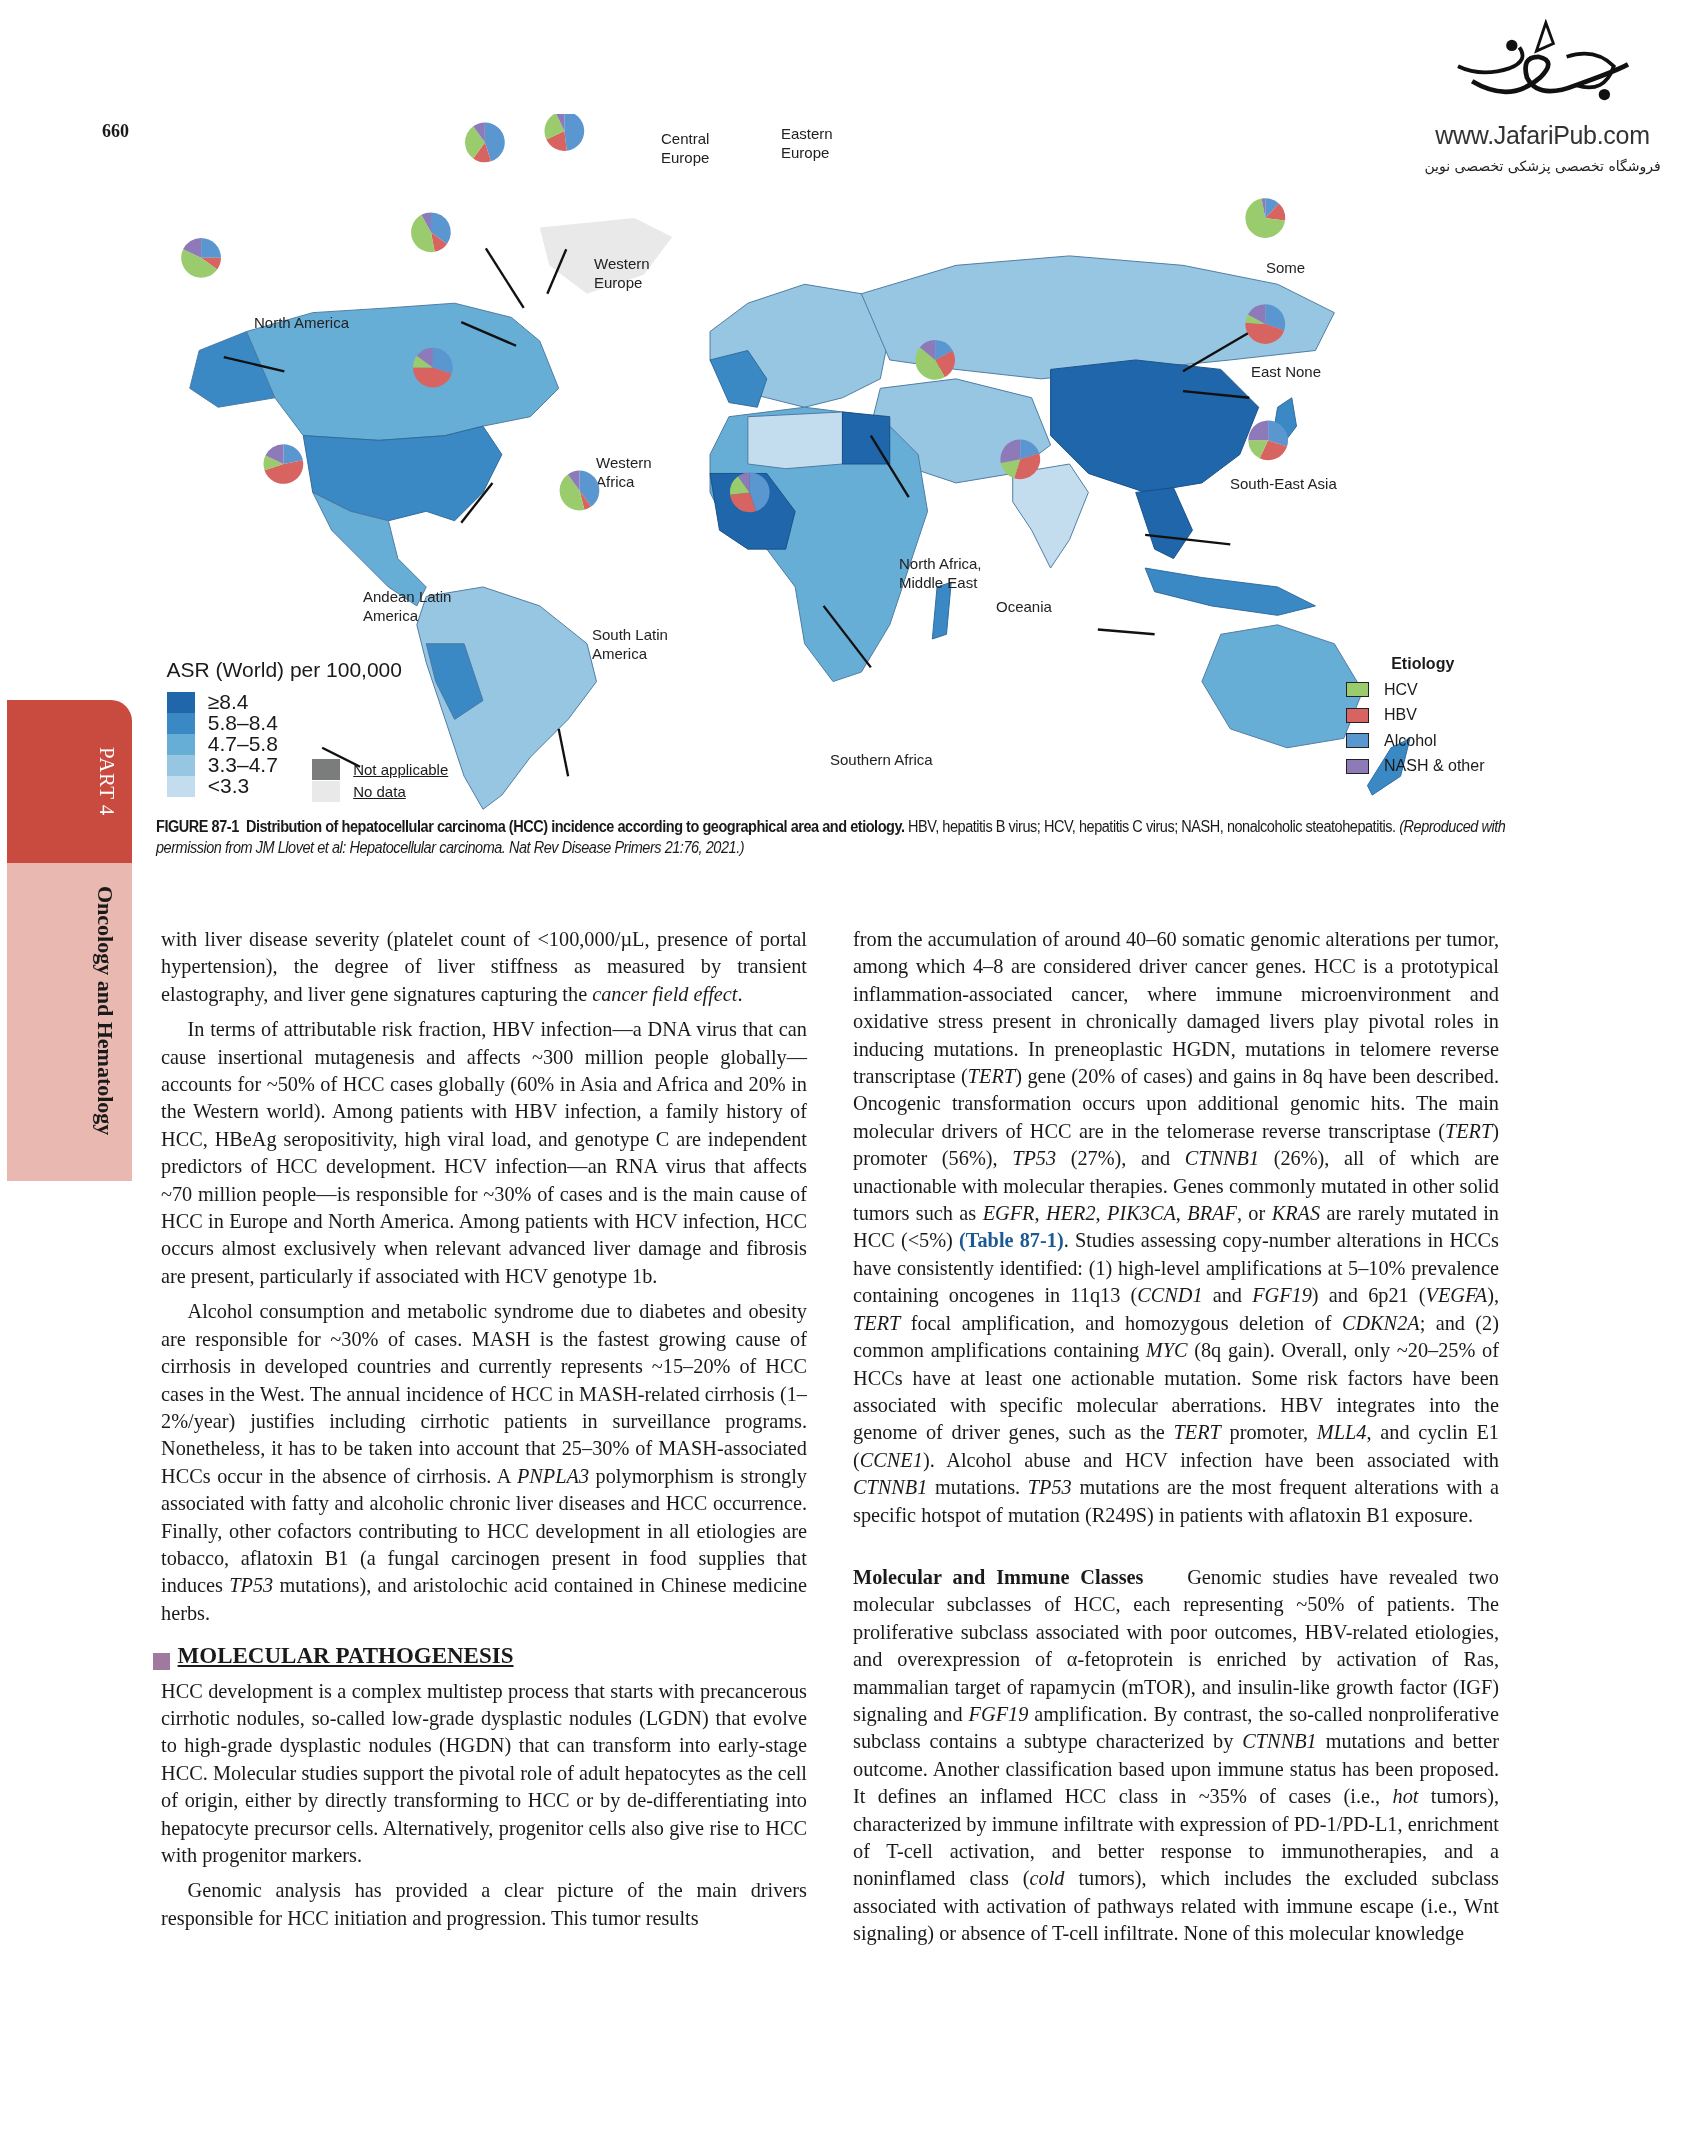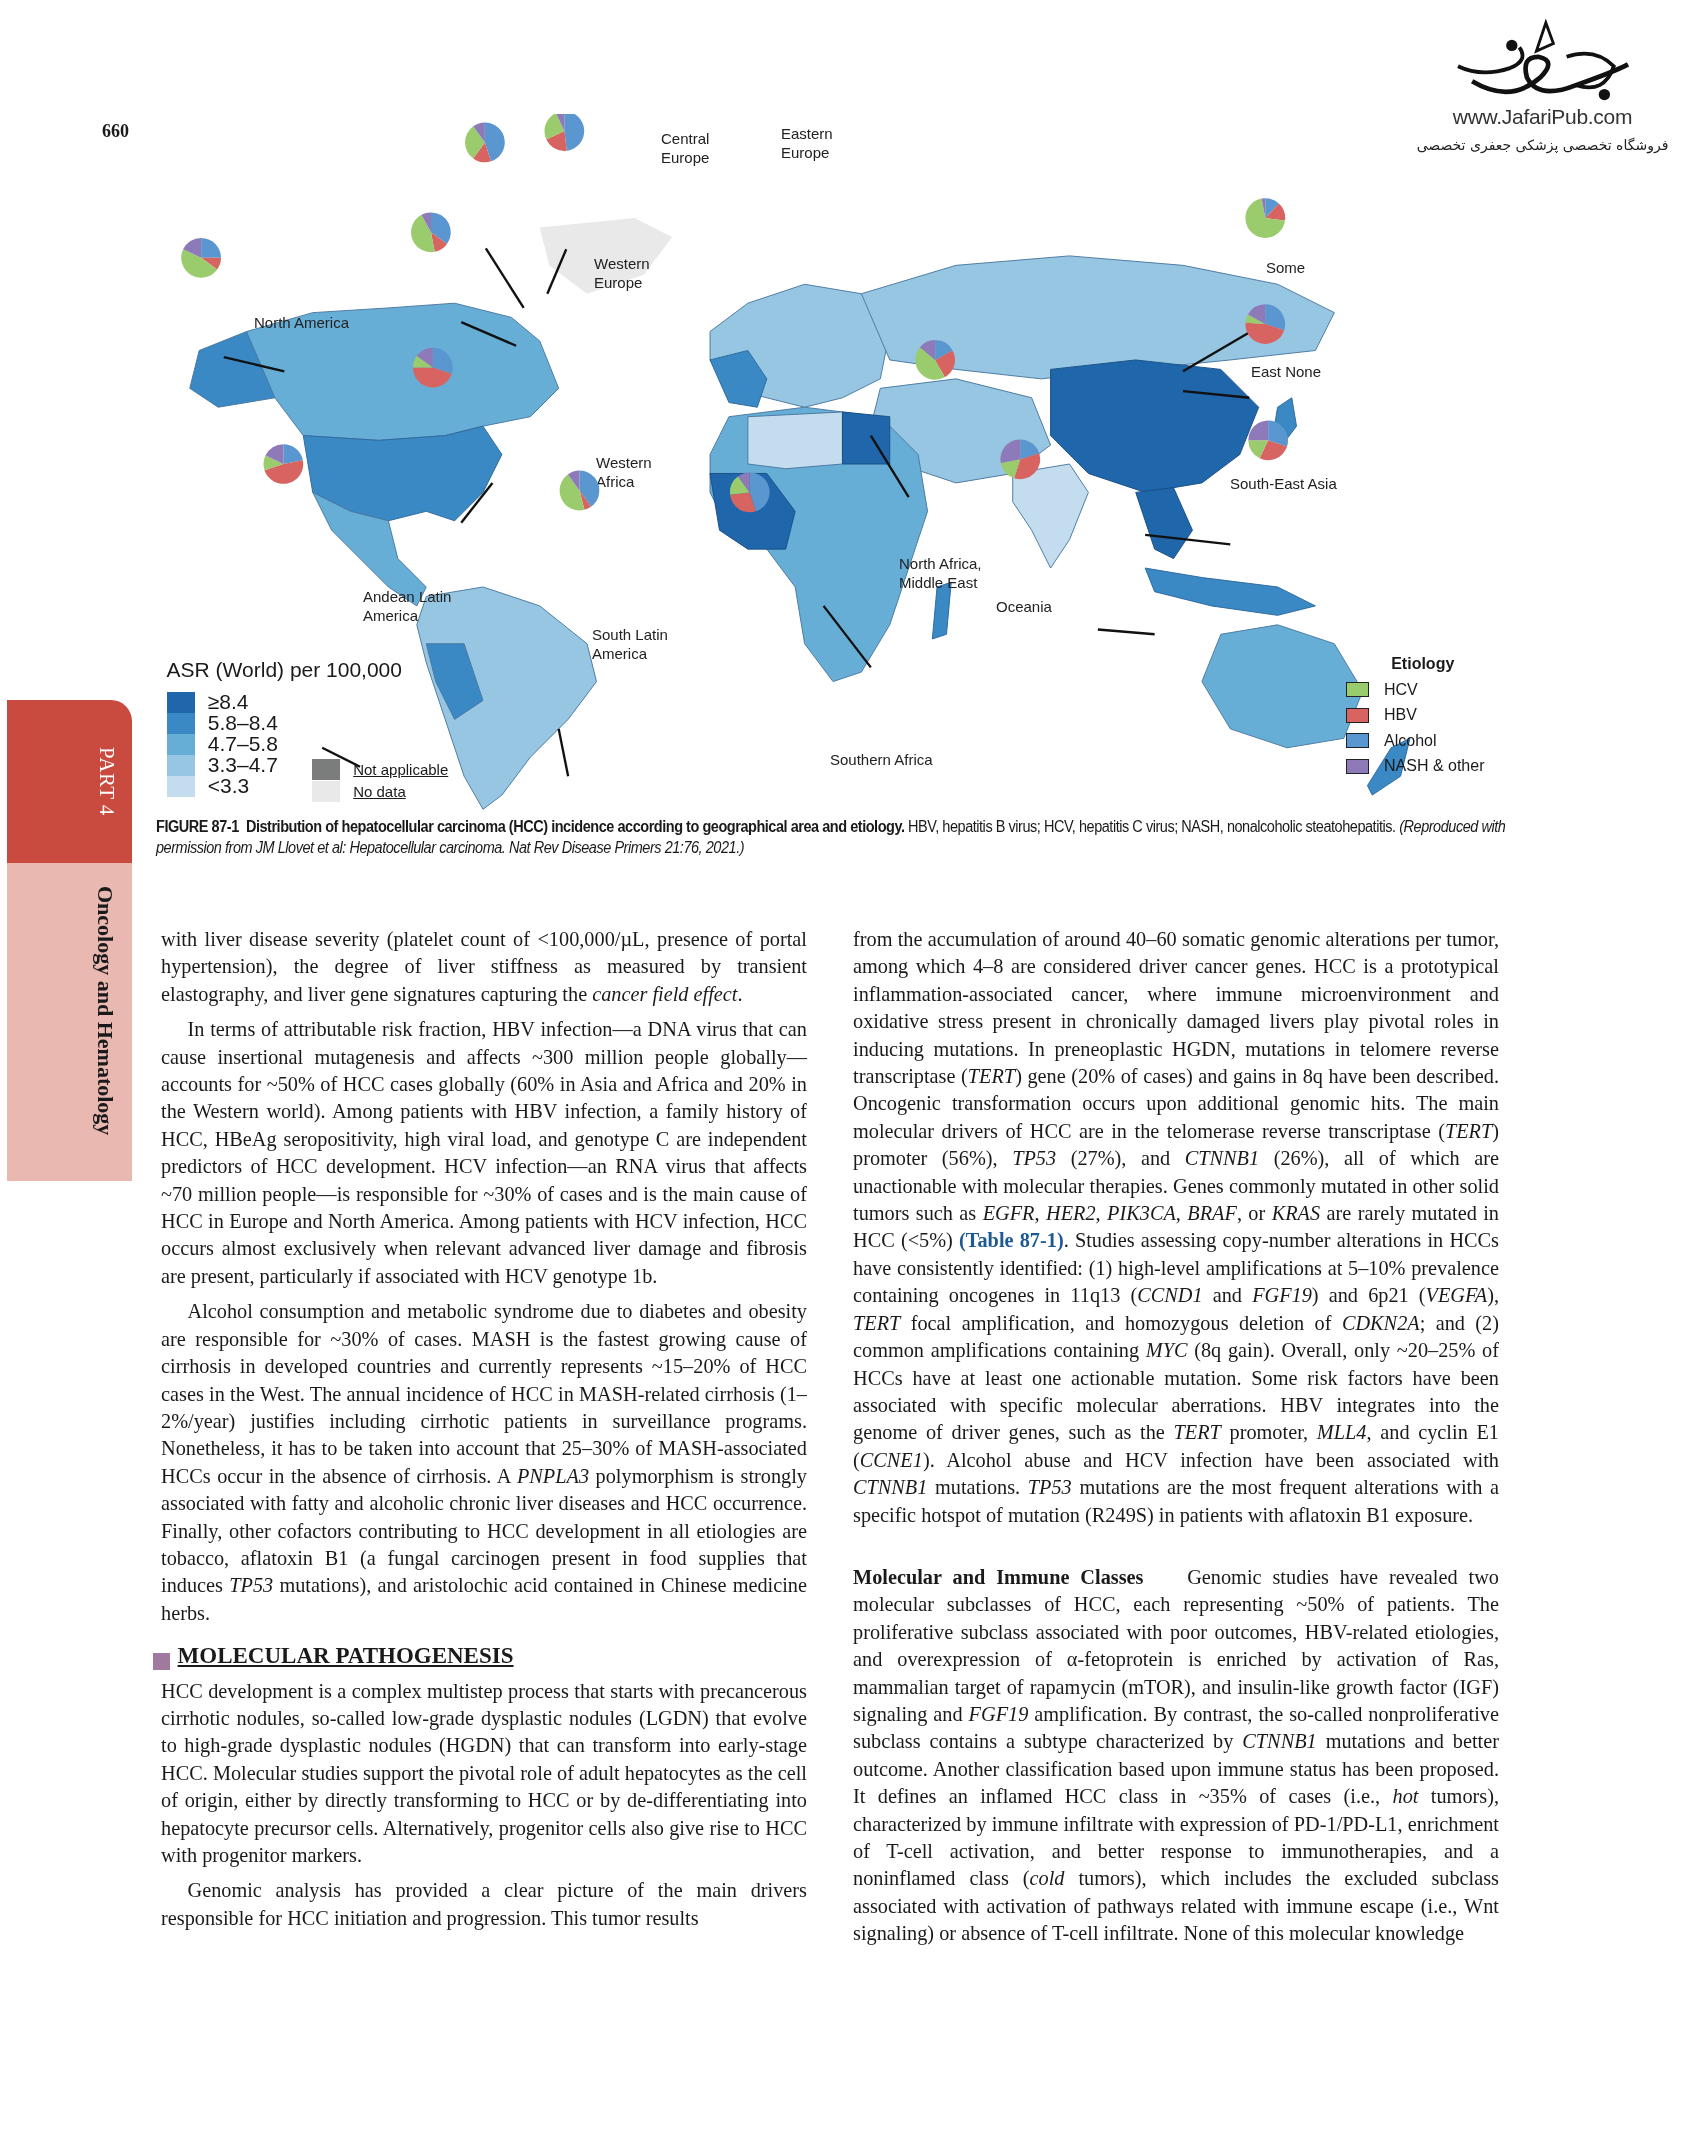--- a/index.html
+++ b/index.html
@@ -1,20 +1,20 @@
 <!DOCTYPE html>
 <html style="font-size:15px"><head>
 <meta charset="utf-8">
 <style>
   html, body { margin: 0; padding: 0; background: #ffffff; }
   body { width: 1703px; height: 2149px; position: relative; overflow: hidden; font-family: "Liberation Serif", serif; color: #1a1a1a; }
   .page-number { position: absolute; left: 102px; top: 121px; font-family: "Liberation Serif", serif; font-weight: bold; font-size: 18px; }
   .logo { position: absolute; left: 1410px; top: 19px; width: 265px; height: 180px; text-align: center; }
   .logo svg { display: block; margin: 0 auto; }
-  .logo .url { font-family: "Liberation Sans", sans-serif; font-size: 21px; color: #333; margin-top: 1px; letter-spacing: -0.3px; }
+  .logo .url { font-family: "Liberation Sans", sans-serif; font-size: 25px; color: #333; margin-top: 17px; letter-spacing: -0.3px; }
   .logo .fa { font-family: "DejaVu Sans", sans-serif; font-size: 14px; color: #222; margin-top: 7.6px; direction: rtl; }
 
   .figure { position: absolute; left: 142px; top: 114px; width: 1382px; height: 700px; }
   .figure svg.map { position: absolute; left: 0; top: 0; }
   .maplabel { position: absolute; font-family: "Liberation Sans", sans-serif; font-size: 15px; color: #222; line-height: 19px; white-space: nowrap; }
 
   .legend-asr { position: absolute; left: 24.6px; top: 544px; font-family: "Liberation Sans", sans-serif; font-size: 21px; }
   .legend-asr .title { margin-bottom: 9.5px; }
   .asr-row { display: flex; align-items: center; height: 21px; }
   .asr-swatch { width: 28px; height: 21px; margin-right: 13.2px; }
@@ -58,21 +58,21 @@
 <div class="logo">
   <svg width="180" height="85" viewBox="0 0 190 90">
     <path d="M98 4 L106 26 L88 34 Z" fill="none" stroke="#111" stroke-width="3"></path>
     <path d="M5 50 Q30 62 60 52 Q80 44 70 30" fill="none" stroke="#111" stroke-width="4"></path>
     <circle cx="62" cy="28" r="6" fill="#111"></circle>
     <path d="M20 66 Q60 90 92 62 Q110 44 90 40 Q72 40 78 62 Q90 86 130 70 Q170 56 185 48" fill="none" stroke="#111" stroke-width="5"></path>
     <path d="M120 40 Q150 30 170 50 Q160 80 130 70" fill="none" stroke="#111" stroke-width="4"></path>
     <circle cx="160" cy="80" r="6" fill="#111"></circle>
   </svg>
   <div class="url">www.JafariPub.com</div>
-  <div class="fa">فروشگاه تخصصی پزشکی جعفری تخصصی</div>
+  <div class="fa">فروشگاه تخصصی پزشکی تخصصی نوین</div>
 </div>
 
 <div class="figure">
   <svg class="map" width="1382" height="700" viewBox="0 0 1460 740">
 
     <path d="M420 120 L520 110 L560 130 L530 170 L470 190 L430 160 Z" fill="#e9e9e9"></path>
 
     <path d="M110 230 L180 210 L260 205 L330 200 L390 215 L420 240 L440 290 L410 320 L360 330 L320 340 L250 345 L170 340 L140 300 L100 280 Z" fill="#67aed7" stroke="#4a78a0" stroke-width="1"></path>
     <path d="M60 250 L110 230 L140 300 L80 310 L50 290 Z" fill="#3a88c4" stroke="#4a78a0" stroke-width="1"></path>
 

